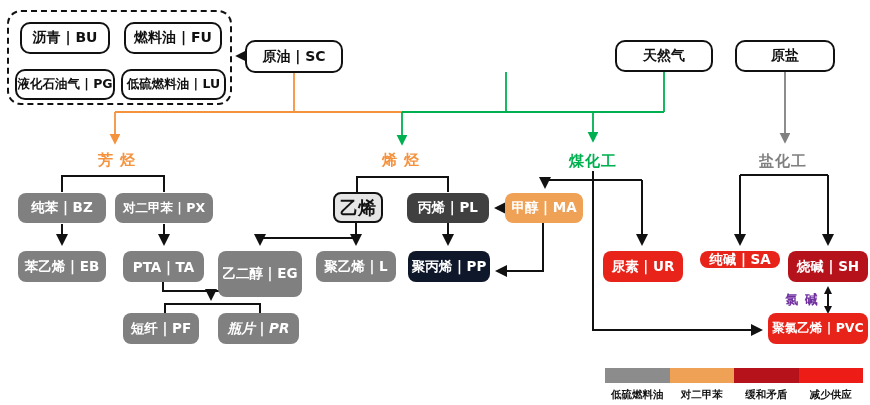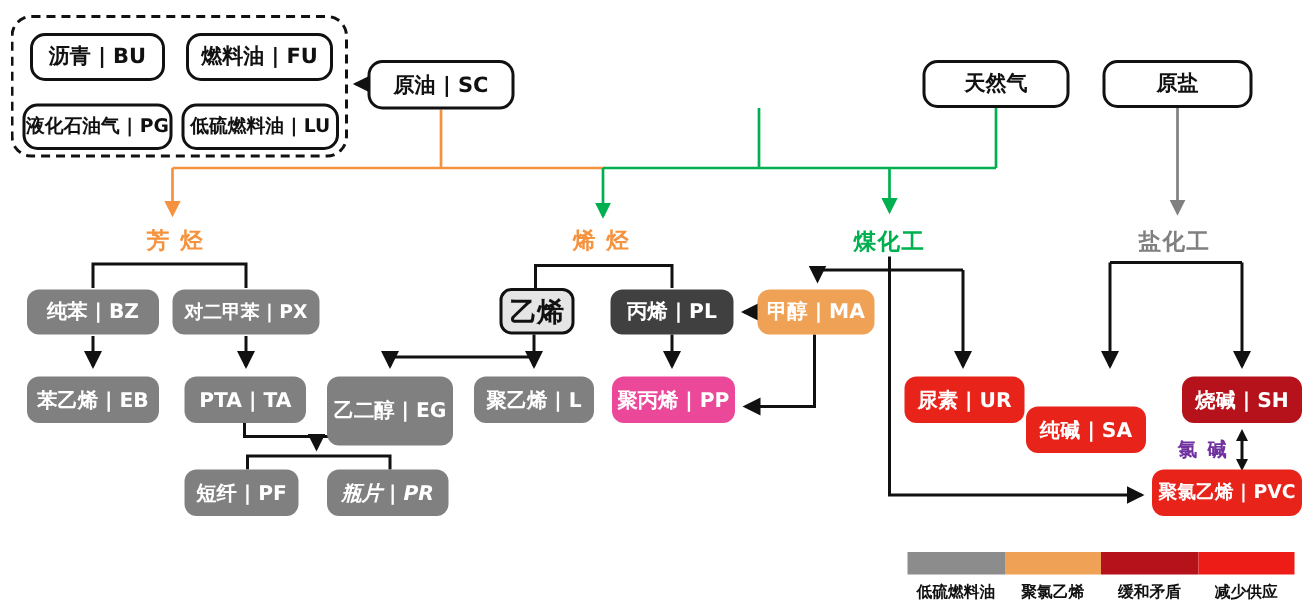--- a/index.html
+++ b/index.html
@@ -48,21 +48,21 @@
   .n-px{left:115px;top:193px;width:98px;height:30px;font-size:12.5px;}
   .n-yx{left:333px;top:192px;width:50px;height:31px;}
   .n-pl{left:407px;top:193px;width:82px;height:30px;}
   .n-ma{left:505px;top:193px;width:78px;height:30px;}
   .n-eb{left:18px;top:251px;width:88px;height:31px;}
   .n-ta{left:123px;top:251px;width:81px;height:31px;}
   .n-eg{left:218px;top:251px;width:84px;height:46px;}
   .n-l{left:316px;top:251px;width:80px;height:31px;}
   .n-pp{left:408px;top:251px;width:82px;height:31px;}
   .n-ur{left:603px;top:251px;width:80px;height:31px;}
-  .n-sa{left:684px;top:251px;width:80px;height:31px;margin-top:20px;}
+  .n-sa{left:700px;top:251px;width:80px;height:17px;}
   .n-sh{left:788px;top:251px;width:80px;height:31px;}
   .n-pf{left:123px;top:313px;width:76px;height:31px;}
   .n-pr{left:218px;top:313px;width:81px;height:31px;font-style:italic;}
   .n-pvc{left:768px;top:313px;width:100px;height:31px;font-size:12.5px;}
   .lbl-cl{
     position:absolute;left:802px;top:291px;transform:translateX(-50%);
     font-weight:bold;font-size:13px;z-index:3;letter-spacing:1px;white-space:nowrap;
   }
   
   .legend-swatches{position:absolute;left:605px;top:368px;width:258px;height:15px;display:flex;z-index:3;}
@@ -154,36 +154,36 @@
 
   <div class="box n-bz" style="background: rgb(128, 128, 128);">纯苯 | BZ</div>
   <div class="box n-px" style="background: rgb(128, 128, 128);">对二甲苯 | PX</div>
   <div class="box outlined n-yx">乙烯</div>
   <div class="box n-pl" style="background: #404040;">丙烯 | PL</div>
   <div class="box n-ma" style="background: rgb(239, 161, 86);">甲醇 | MA</div>
   <div class="box n-eb" style="background: rgb(128, 128, 128);">苯乙烯 | EB</div>
   <div class="box n-ta" style="background: rgb(128, 128, 128);">PTA | TA</div>
   <div class="box n-eg" style="background: rgb(128, 128, 128);">乙二醇 | EG</div>
   <div class="box n-l" style="background: rgb(128, 128, 128);">聚乙烯 | L</div>
-  <div class="box n-pp" style="background: #ec4899;">聚丙烯 | PP</div>
+  <div class="box n-pp" style="background: #0f172a;">聚丙烯 | PP</div>
   <div class="box n-ur" style="background: rgb(232, 35, 26);">尿素 | UR</div>
   <div class="box n-sa" style="background: rgb(232, 35, 26);">纯碱 | SA</div>
   <div class="box n-sh" style="background: rgb(181, 18, 27);">烧碱 | SH</div>
   <div class="box n-pf" style="background: rgb(128, 128, 128);">短纤 | PF</div>
   <div class="box n-pr" style="background: rgb(128, 128, 128);">瓶片 | PR</div>
   <div class="box n-pvc" style="background: rgb(232, 35, 26);">聚氯乙烯 | PVC</div>
 
   <div class="lbl-cl" style="color: rgb(112, 48, 160);">氯 碱</div>
 
   <div class="legend-swatches">
     <span style="background: rgb(140, 140, 140);"></span>
     <span style="background: rgb(239, 161, 86);"></span>
     <span style="background: rgb(181, 18, 27);"></span>
     <span style="background: rgb(237, 28, 22);"></span>
   </div>
   <div class="legend-labels">
     <span>低硫燃料油</span>
-    <span>聚氯乙烯</span>
+    <span>对二甲苯</span>
     <span>缓和矛盾</span>
     <span>减少供应</span>
   </div>
 
 </div>
 
 </body></html>

